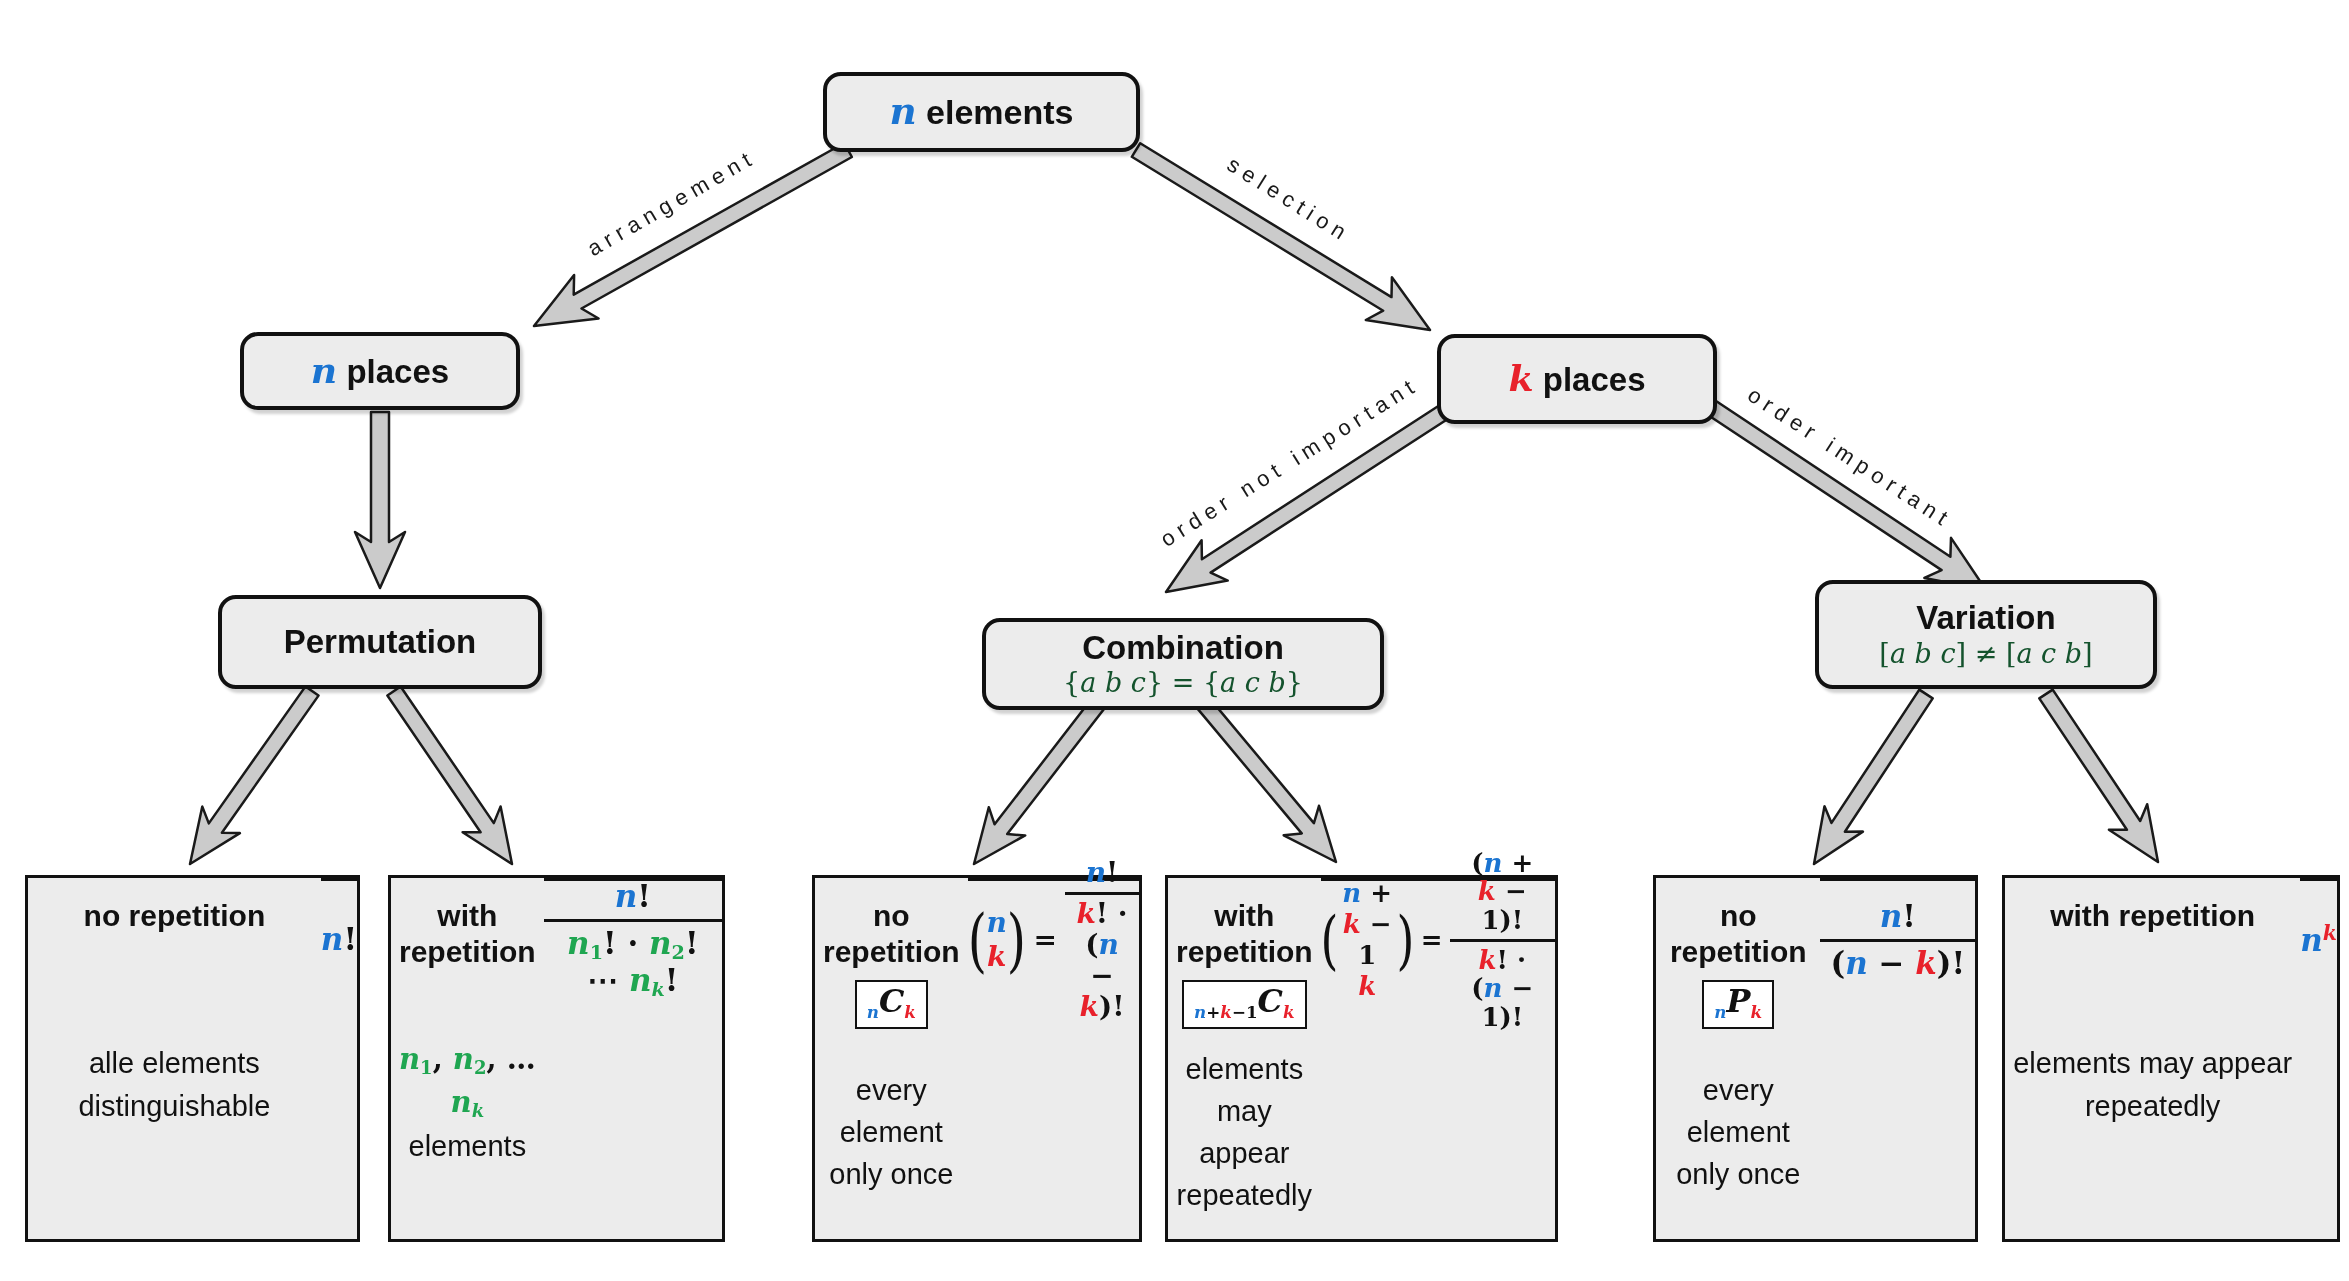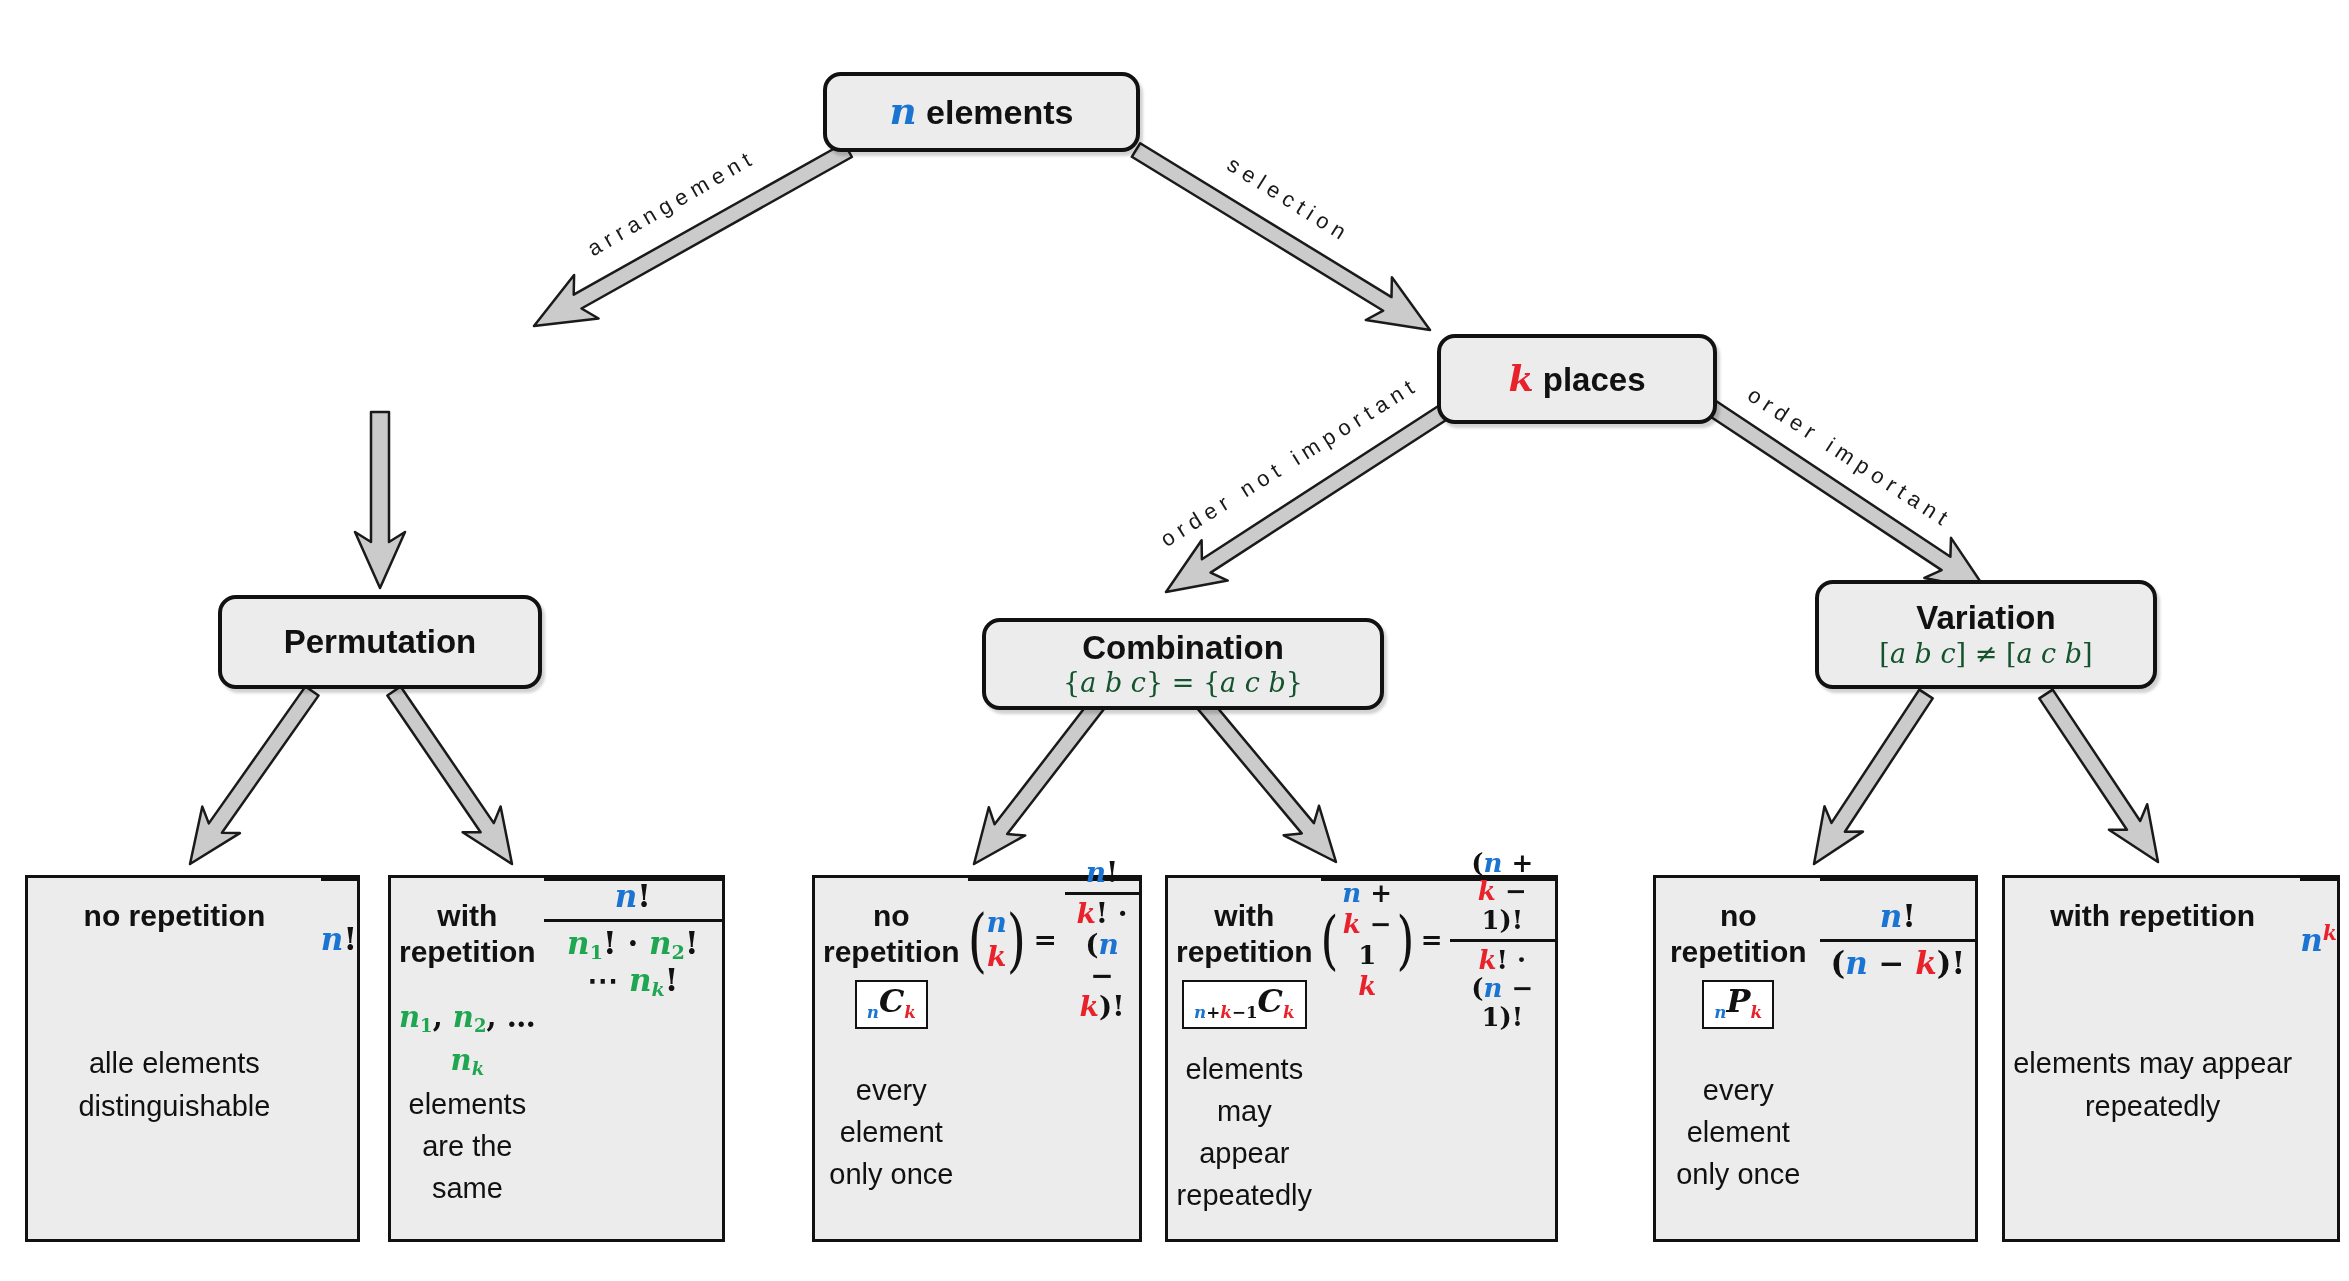--- a/index.html
+++ b/index.html
@@ -81,20 +81,23 @@
       <polygon points="1100.7,687.1 994.6,824.3 988.8,807.2 974.0,864.0 1025.2,835.4 1007.2,834.1 1113.3,696.9" fill="#CBCBCB" stroke="#1A1A1A" stroke-width="2.5" stroke-linejoin="round"></polygon>
       <polygon points="1187.9,697.1 1301.7,833.4 1283.7,835.3 1336.0,862.0 1319.0,805.8 1313.9,823.1 1200.1,686.9" fill="#CBCBCB" stroke="#1A1A1A" stroke-width="2.5" stroke-linejoin="round"></polygon>
       <polygon points="1919.3,689.6 1831.5,822.9 1824.5,806.3 1814.0,864.0 1862.9,831.6 1844.9,831.7 1932.7,698.4" fill="#CBCBCB" stroke="#1A1A1A" stroke-width="2.5" stroke-linejoin="round"></polygon>
       <polygon points="2039.3,698.4 2126.9,829.8 2108.9,829.8 2158.0,862.0 2147.2,804.3 2140.2,821.0 2052.7,689.6" fill="#CBCBCB" stroke="#1A1A1A" stroke-width="2.5" stroke-linejoin="round"></polygon>
     </svg>
 
   <div class="node" style="left:823px; top:72px; width:317px; height:80px; font-size:34px;">
     <div class="node-line"><span class="mi blue">n</span><span> elements</span></div>
   </div>
 
+  <div class="node" style="left:240px; top:332px; width:280px; height:78px;">
+    <div class="node-line"><span class="mi blue">n</span><span> places</span></div>
+  </div>
 
   <div class="node" style="left:1437px; top:334px; width:280px; height:90px;">
     <div class="node-line"><span class="mi red">k</span><span> places</span></div>
   </div>
 
   <div class="node" style="left:218px; top:595px; width:324px; height:94px;">
     <div class="node-line">Permutation</div>
   </div>
 
   <div class="node" style="left:982px; top:618px; width:402px; height:92px;">
@@ -123,21 +126,20 @@
     <div class="leaf-formula">
       <span><span class="mi blue">n</span><span class="mo">!</span></span>
     </div>
   </div>
 
   <div class="leaf" style="left:388px; width:337px;">
     <div class="leaf-body">
       <div class="leaf-title">with repetition</div>
       <div class="leaf-desc">
         <div><span class="mi green">n</span><span class="mo green sub">1</span><span class="mo">, </span><span class="mi green">n</span><span class="mo green sub">2</span><span class="mo">, … </span><span class="mi green">n</span><span class="mi green sub">k</span><span> elements</span></div>
-        <div><span>are the same</span></div>
       </div>
     </div>
     <div class="leaf-formula">
       <span class="frac">
         <span class="num"><span class="mi blue">n</span><span class="mo">!</span></span>
         <span class="den"><span class="mi green">n</span><span class="mo green sub">1</span><span class="mo">!</span><span class="mo"> · </span><span class="mi green">n</span><span class="mo green sub">2</span><span class="mo">!</span><span class="mo"> ⋯ </span><span class="mi green">n</span><span class="mi green sub">k</span><span class="mo">!</span></span>
       </span>
     </div>
   </div>
 

